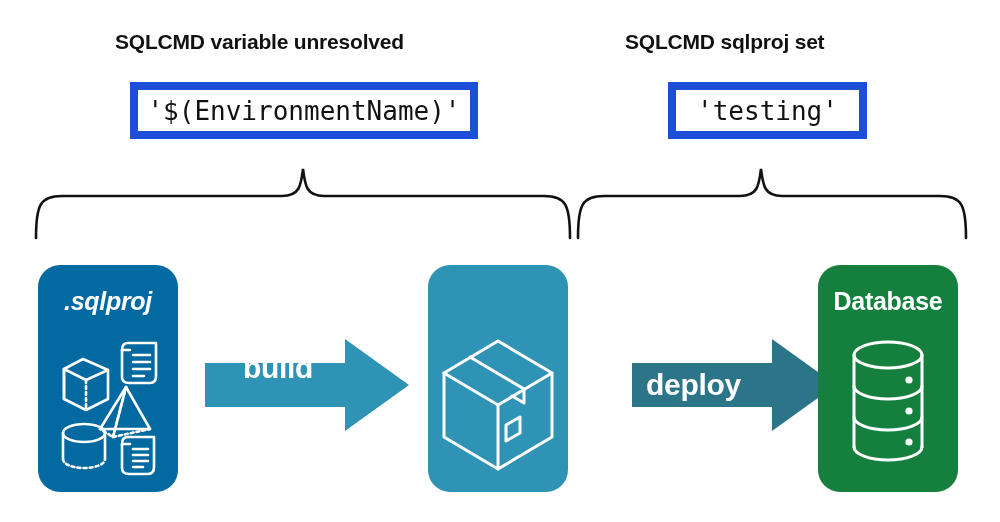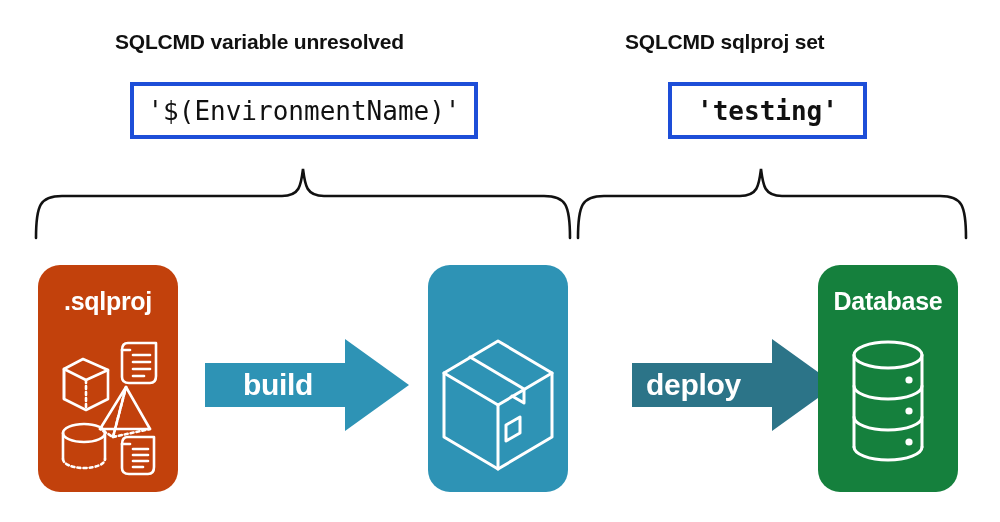--- a/index.html
+++ b/index.html
@@ -29,33 +29,33 @@
     letter-spacing: -0.2px;
     white-space: nowrap;
   }
   #caption-left  { left: 115px; top: 30px;  width: 380px; }
   #caption-right { left: 625px; top: 30px;  width: 285px; }
 
   
   .code-box {
     position: absolute;
     box-sizing: border-box;
-    border: 4px solid #1d4ed8;
+    border: 8px solid #1d4ed8;
     background: #ffffff;
     display: flex;
     align-items: center;
     justify-content: center;
     font-family: "DejaVu Sans Mono", monospace;
     font-size: 26px;
     color: #111111;
     letter-spacing: 0px;
     white-space: nowrap;
   }
   #code-box-left  { left: 130px; top: 82px; width: 348px; height: 57px; }
-  #code-box-right { left: 668px; top: 82px; width: 199px; height: 57px; font-weight: bold; }
+  #code-box-right { left: 668px; top: 82px; width: 199px; height: 57px; }
 
   
   .brace-svg {
     position: absolute;
     top: 0;
     left: 0;
     width: 1000px;
     height: 522px;
     pointer-events: none;
   }
@@ -102,21 +102,21 @@
     position: absolute;
     font-family: "Liberation Sans", sans-serif;
     font-weight: bold;
     font-size: 30px;
     color: #ffffff;
     letter-spacing: -0.3px;
     white-space: nowrap;
   }
   #arrow-build  { left: 205px; top: 337px; width: 205px; height: 96px; }
   #arrow-deploy { left: 624px; top: 337px; width: 205px; height: 96px; padding-left: 8px; }
-  #arrow-build .arrow-label  { left: 38px; top: 31px; }
+  #arrow-build .arrow-label  { left: 38px; top: 14px; }
   #arrow-deploy .arrow-label { left: 22px; top: 31px; }
 </style>
 </head>
 <body>
 
 <div id="stage">
 
   <div class="caption" id="caption-left">SQLCMD variable unresolved</div>
 
   <div class="caption" id="caption-right">SQLCMD sqlproj set</div>
@@ -137,21 +137,21 @@
 
     <path d="M 578,238
              C 578,205 582,196 604,196
              L 740,196
              C 758,196 759,185 761,169
              C 763,185 764,196 782,196
              L 940,196
              C 962,196 966,205 966,238" fill="none" stroke="#111111" stroke-width="2.6" stroke-linecap="round"></path>
   </svg>
 
-  <div class="card" id="card-sqlproj" style="background:#c2410c;">
+  <div class="card" id="card-sqlproj" style="background:#0369a1;font-style:italic;">
     <div class="card-title">.sqlproj</div>
     <svg class="card-art" viewBox="0 0 140 160">
       <g fill="none" stroke="#ffffff" stroke-width="2.6" stroke-linejoin="round" stroke-linecap="round">
 
         <g>
           <path d="M 26,44 L 45,34 L 70,45 L 70,74 L 48,85 L 26,74 Z"></path>
           <path d="M 26,44 L 48,55 L 70,45"></path>
           <path d="M 48,55 L 48,85" stroke-dasharray="3 3"></path>
           <path d="M 26,44 L 26,74"></path>
         </g>

